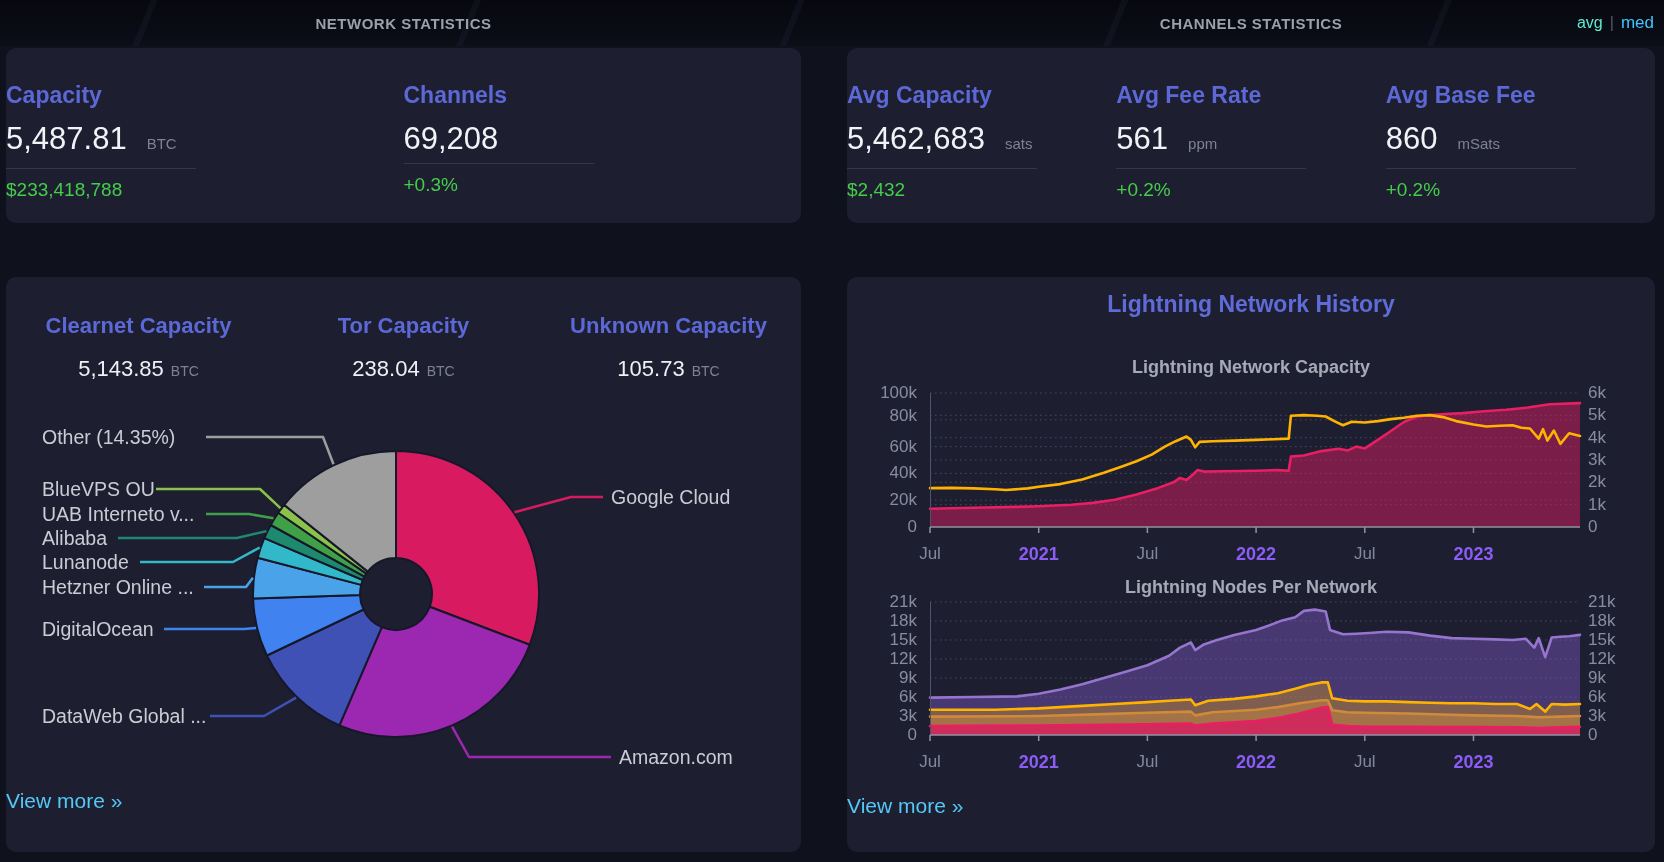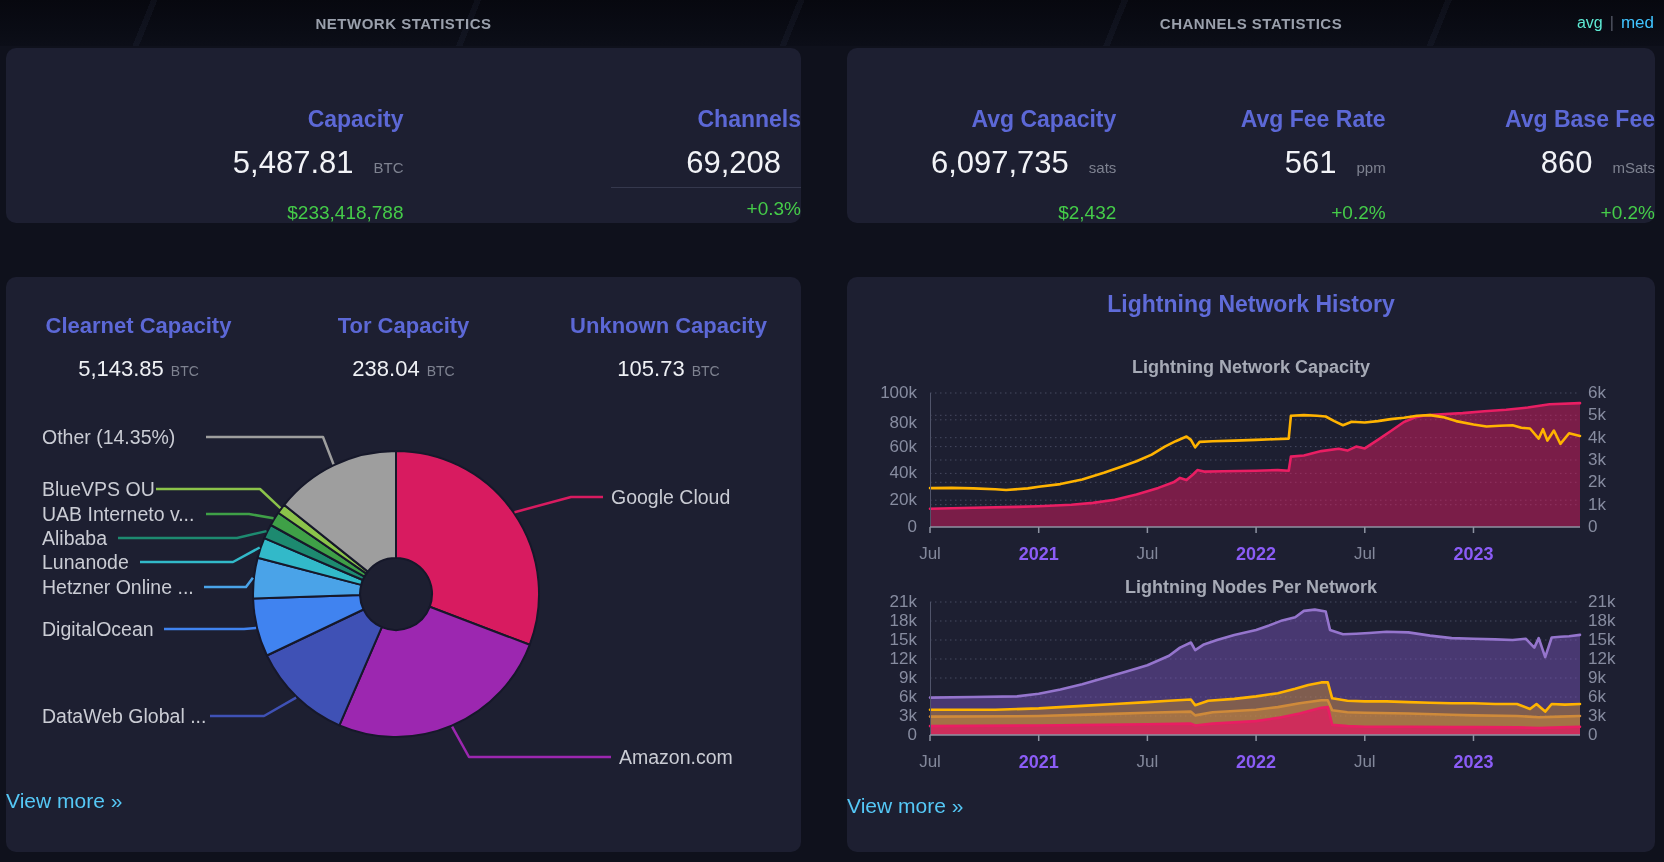--- a/index.html
+++ b/index.html
@@ -30,21 +30,21 @@
   }
   .t-avg{color:#5eead4;cursor:pointer;}
   .t-sep{color:#565a68;}
   .t-med{color:#40c4ff;cursor:pointer;font-size:17px;}
   .card{position:absolute;background:#1d1f31;border-radius:10px;}
   #card-net{left:6px;top:48px;width:795px;height:175px;}
   #card-chan{left:847px;top:48px;width:808px;height:175px;}
   #card-pie{left:6px;top:277px;width:795px;height:575px;}
   #card-hist{left:847px;top:277px;width:808px;height:575px;}
   .stat-row{display:flex;height:100%;}
-  .stat-col{flex:1;display:flex;flex-direction:column;align-items:flex-end;padding-top:56px;}
+  .stat-col{flex:1;display:flex;flex-direction:column;align-items:flex-start;padding-top:32px;}
   .stat-label{font-size:23px;font-weight:700;color:#5c68d6;line-height:30px;}
   .stat-value-row{display:flex;align-items:baseline;gap:20px;margin-top:8px;line-height:42px;}
   .stat-value{font-size:31px;color:#f2f3f7;}
   .stat-unit{font-size:15px;color:#7e8290;}
   .stat-divider{width:190px;height:1px;background:#35384d;margin-top:3px;}
   .stat-sub{margin-top:8px;font-size:19px;color:#45cc49;line-height:26px;}
   .cap-row{display:flex;position:absolute;left:0;top:0;width:100%;}
   .cap-col{flex:1;display:flex;flex-direction:column;align-items:center;padding-top:34px;}
   .cap-label{font-size:22px;font-weight:700;color:#5c68d6;line-height:30px;}
   .cap-value-row{display:flex;align-items:baseline;gap:7px;margin-top:14px;line-height:28px;}
@@ -115,21 +115,21 @@
       <div class="stat-sub">+0.3%</div>
     </div>
   </div>
 </div>
 
 <div class="card" id="card-chan">
   <div class="stat-row">
     <div class="stat-col">
       <div class="stat-label">Avg Capacity</div>
       <div class="stat-value-row">
-        <span class="stat-value">6,097,735</span>
+        <span class="stat-value">5,462,683</span>
         <span class="stat-unit">sats</span>
       </div>
       <div class="stat-divider"></div>
       <div class="stat-sub">$2,432</div>
     </div>
     <div class="stat-col">
       <div class="stat-label">Avg Fee Rate</div>
       <div class="stat-value-row">
         <span class="stat-value">561</span>
         <span class="stat-unit">ppm</span>
@@ -259,21 +259,21 @@
         <line x1="0" y1="133" x2="0" y2="139" stroke="#8e93a2" stroke-width="1.5"></line>
         <line x1="108.69565217391272" y1="133" x2="108.69565217391272" y2="139" stroke="#8e93a2" stroke-width="1.5"></line>
         <line x1="217.39130434782544" y1="133" x2="217.39130434782544" y2="139" stroke="#8e93a2" stroke-width="1.5"></line>
         <line x1="326.0869565217381" y1="133" x2="326.0869565217381" y2="139" stroke="#8e93a2" stroke-width="1.5"></line>
         <line x1="434.7826086956509" y1="133" x2="434.7826086956509" y2="139" stroke="#8e93a2" stroke-width="1.5"></line>
         <line x1="543.4782608695635" y1="133" x2="543.4782608695635" y2="139" stroke="#8e93a2" stroke-width="1.5"></line>
       </svg>
     </div>
   <div id="hist-axes" style="position:absolute;inset:0;pointer-events:none;">
       <span class="tick-y" style="left: 70px; top: 116px;">100k</span>
-      <span class="tick-y" style="left: 70px; top: 146px;">80k</span>
+      <span class="tick-y" style="left: 70px; top: 139px;">80k</span>
       <span class="tick-y" style="left: 70px; top: 169.6px;">60k</span>
       <span class="tick-y" style="left: 70px; top: 196.4px;">40k</span>
       <span class="tick-y" style="left: 70px; top: 223.2px;">20k</span>
       <span class="tick-y" style="left: 70px; top: 250px;">0</span>
       <span class="tick-y right" style="left: 741px; top: 116px;">6k</span>
       <span class="tick-y right" style="left: 741px; top: 138.333px;">5k</span>
       <span class="tick-y right" style="left: 741px; top: 160.667px;">4k</span>
       <span class="tick-y right" style="left: 741px; top: 183px;">3k</span>
       <span class="tick-y right" style="left: 741px; top: 205.333px;">2k</span>
       <span class="tick-y right" style="left: 741px; top: 227.667px;">1k</span>

